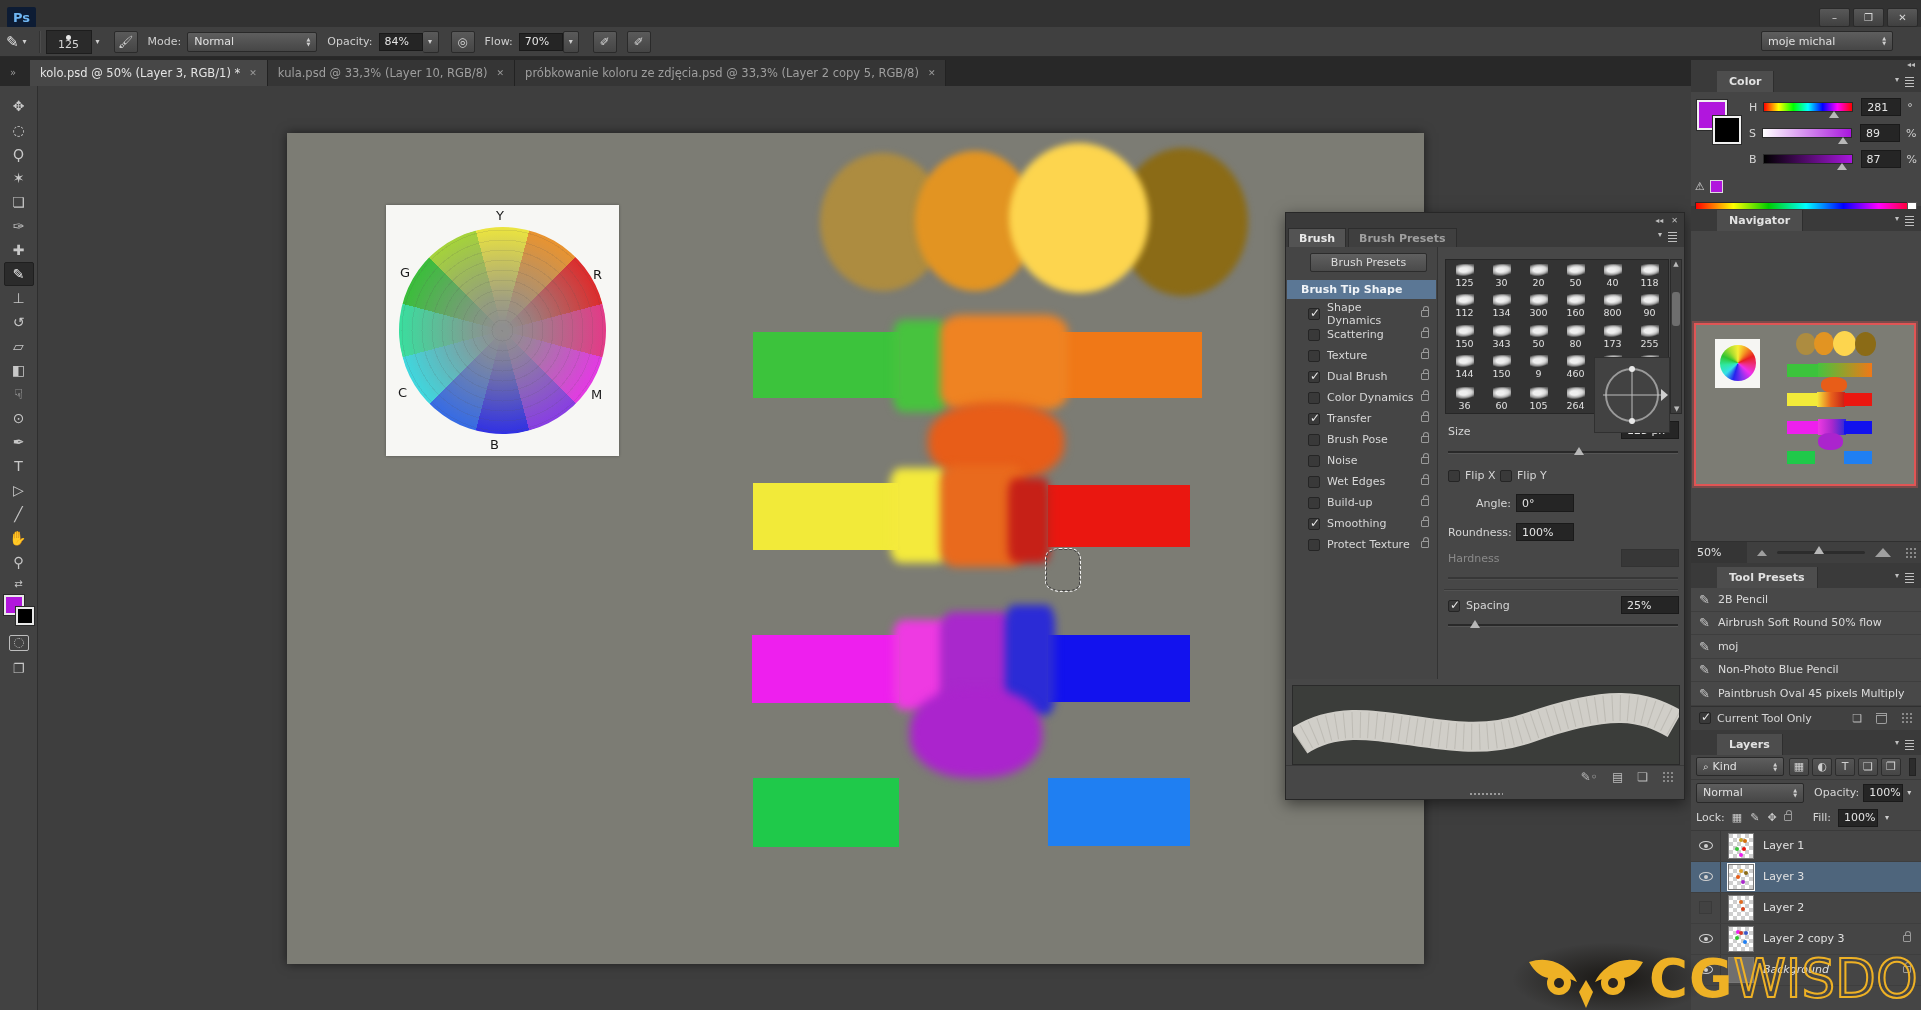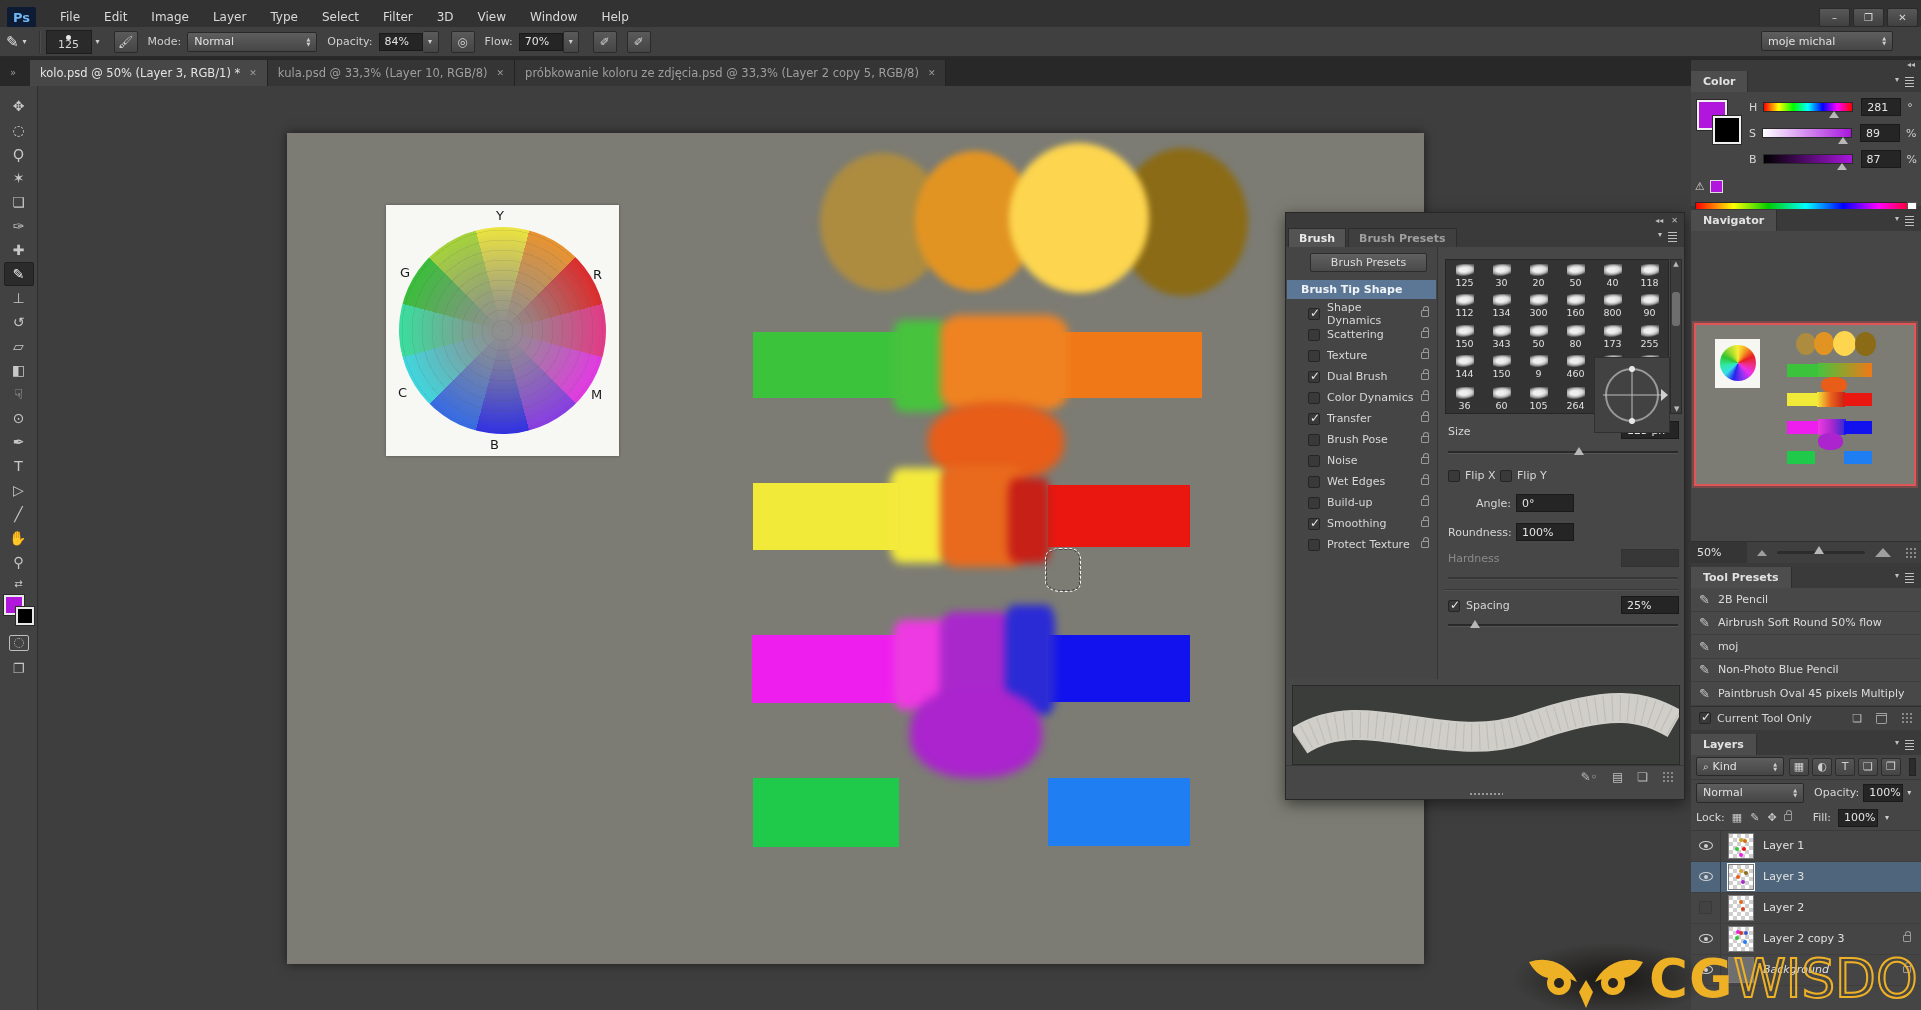--- a/index.html
+++ b/index.html
@@ -150,21 +150,21 @@
                   border:1px solid #2a2a2a; }
 .bp-bottombar { position:absolute; left:0; bottom:12px; width:100%; height:22px; border-top:1px solid #383838;
                 display:flex; align-items:center; justify-content:flex-end; gap:14px; padding-right:10px;
                 color:#bdbdbd; font-size:12px; }
 .bp-grip { position:absolute; left:46%; bottom:2px; width:34px; height:5px;
            background:radial-gradient(circle,#9a9a9a 0.8px,transparent 1px) 0 0/4px 4px; }
 
 
 .dock { position:absolute; left:1691px; top:60px; width:230px; height:950px; background:#454545; }
 .dock-sep { height:3px; background:#3a3a3a; }
-.ptabrow { height:22px; background:#3a3a3a; display:flex; align-items:flex-end; position:relative; }
+.ptabrow { height:22px; background:#3a3a3a; display:flex; align-items:flex-end; position:relative;padding-left:26px; }
 .ptab { height:21px; padding:0 12px; line-height:21px; background:#4d4d4d; color:#e2e2e2; font-weight:bold;
         border-right:1px solid #2e2e2e; }
 .ptabrow .panel-menu { position:absolute; right:6px; top:6px; }
 
 
 .cp-body { position:relative; height:114px; }
 .cp-swatches { position:absolute; left:6px; top:8px; width:52px; height:52px; }
 .cp-fg { position:absolute; left:0; top:0; width:30px; height:30px; border:2px solid #f0f0f0; outline:1px solid #2a2a2a; }
 .cp-bg { position:absolute; left:16px; top:16px; width:28px; height:28px; border:2px solid #f0f0f0;
          outline:1px solid #2a2a2a; background:#000; }
@@ -240,34 +240,20 @@
            background:radial-gradient(ellipse, rgba(15,12,8,.78), rgba(15,12,8,0) 70%); }
 .wm-text { position:absolute; left:128px; top:2px; font-size:53px; font-weight:bold; color:#eeb125;
            letter-spacing:1px; font-family:"DejaVu Sans",sans-serif; line-height:58px; }
 .wm-outline { font-weight:normal; color:transparent; -webkit-text-stroke:2px #eeb125; letter-spacing:0px; }
 </style>
 </head>
 <body>
 
 <div class="menubar">
   <div class="ps-logo">Ps</div>
-  <div style="display:flex">
-
-  <span class="menu-item">File</span>
-      <span class="menu-item">Edit</span>
-      <span class="menu-item">Image</span>
-      <span class="menu-item">Layer</span>
-      <span class="menu-item">Type</span>
-      <span class="menu-item">Select</span>
-      <span class="menu-item">Filter</span>
-      <span class="menu-item">3D</span>
-      <span class="menu-item">View</span>
-      <span class="menu-item">Window</span>
-      <span class="menu-item">Help</span>
-    </div>
   <div class="win-controls">
 
   <span class="win-btn">–</span>
       <span class="win-btn">❐</span>
       <span class="win-btn">✕</span>
     </div>
 </div>
 
 <div class="optionsbar">
   <div class="toolchip">

